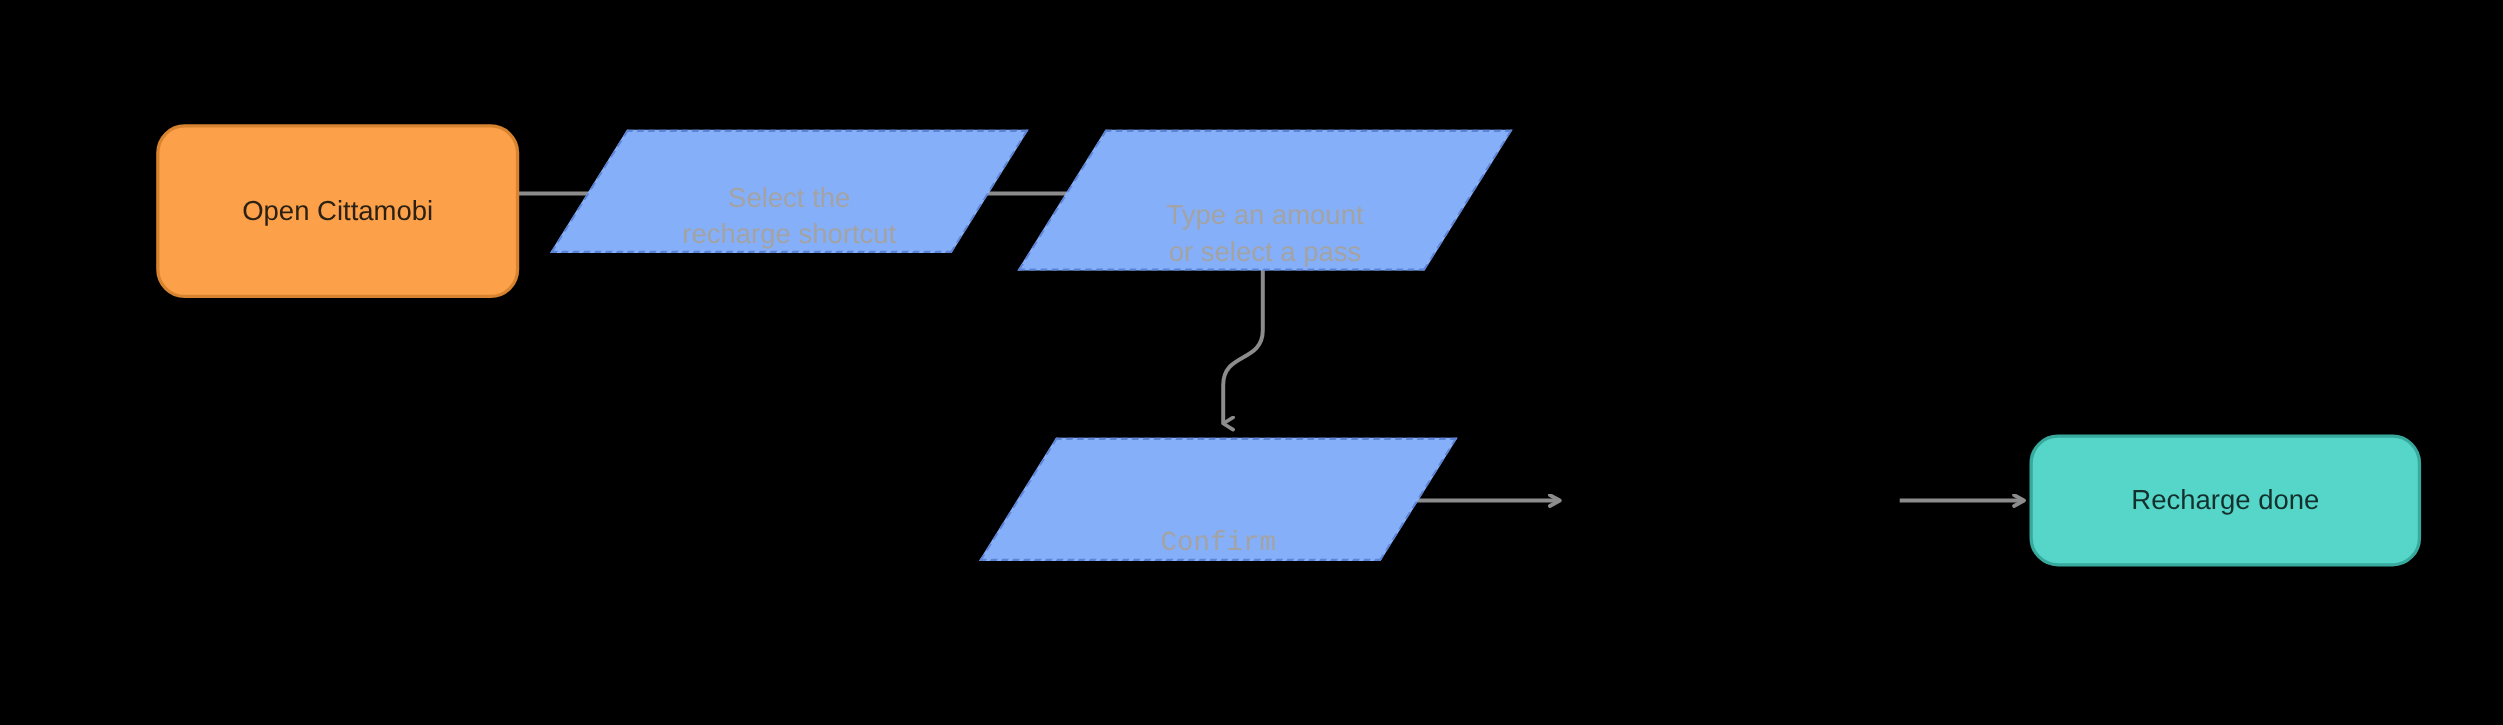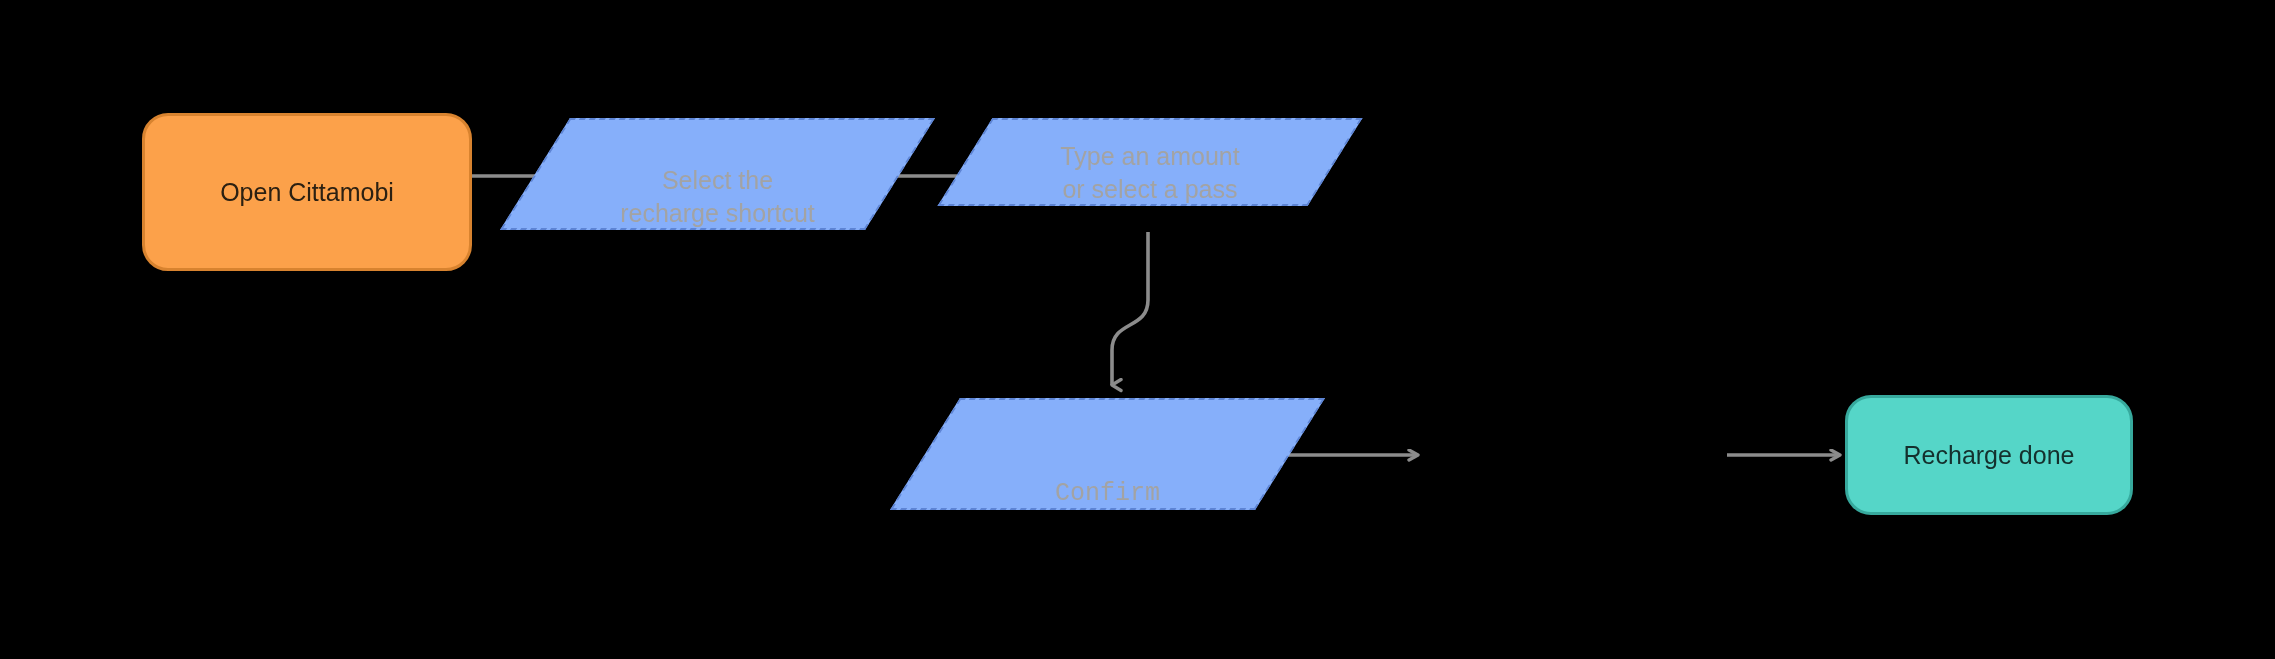--- a/index.html
+++ b/index.html
@@ -101,29 +101,29 @@
   <div class="node node-terminal node-start" style="left:104px; top:113px; width:330px; height:158px;margin-left:38px;">
     <span>Open Cittamobi</span>
   </div>
 
   <div class="node node-process" style="left:535px; top:118px; width:365px; height:112px;">
     <span class="para-shape"></span>
     <span class="para-label">Select the
 recharge shortcut</span>
   </div>
 
-  <div class="node node-process" style="left:965px; top:118px; width:370px; height:88px;">
+  <div class="node node-process" style="left:965px; top:118px; width:370px; height:128px;">
     <span class="para-shape"></span>
     <span class="para-label">Type an amount
 or select a pass</span>
   </div>
 
   <div class="node node-process" style="left:925px; top:398px; width:365px; height:112px;font-family:Liberation Mono, monospace;">
     <span class="para-shape"></span>
     <span class="para-label">Confirm</span>
   </div>
 
 
-  <div class="node node-terminal node-end" style="left:1845px; top:395px; width:288px; height:120px;">
+  <div class="node node-terminal node-end" style="left:1845px; top:395px; width:356px; height:120px;">
     <span>Recharge done</span>
   </div>
 
 </div>
 
 </body></html>

